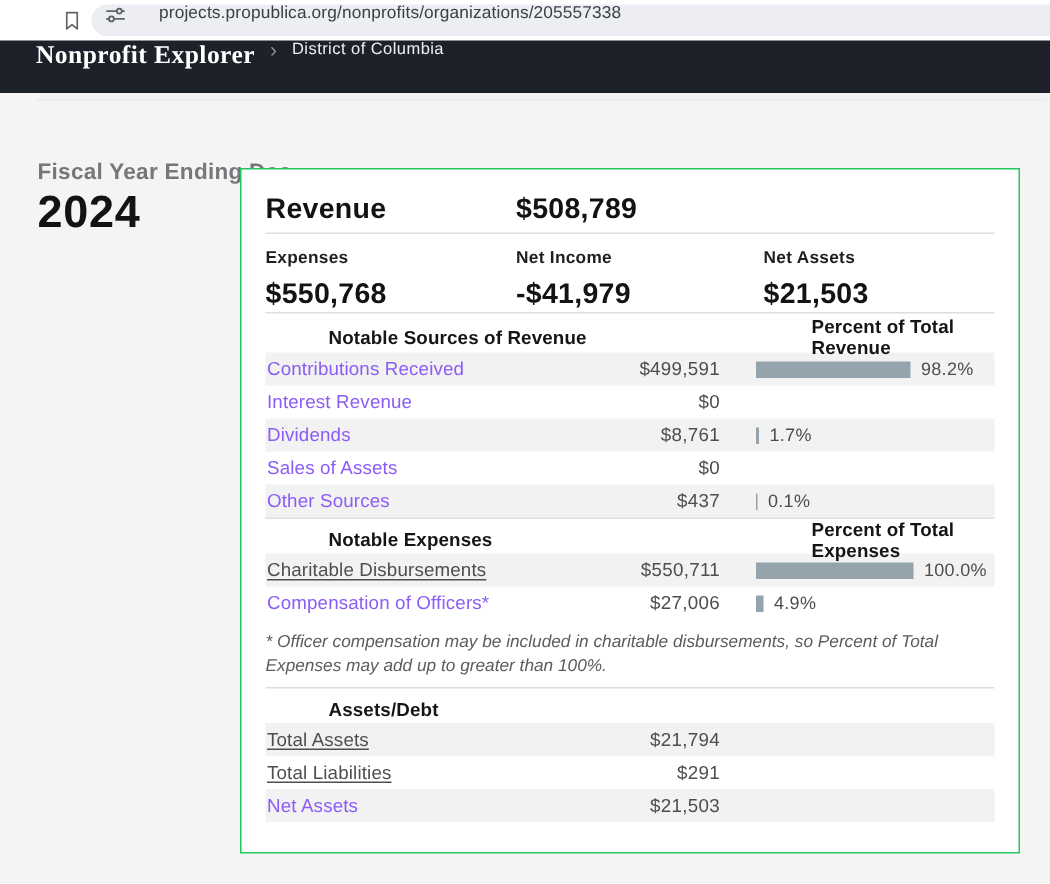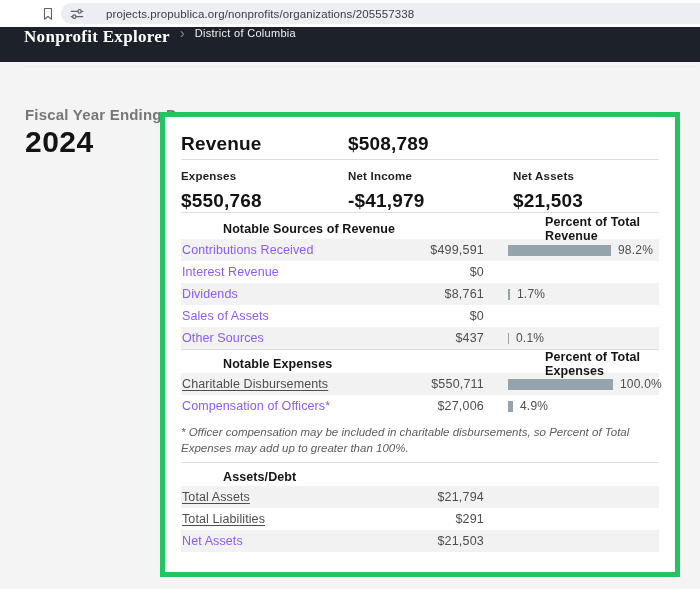--- a/index.html
+++ b/index.html
@@ -3,42 +3,42 @@
 <meta charset="utf-8">
 <style>
   html,body{margin:0;padding:0;background:#fff;}
   .screen{position:relative;width:700px;height:589px;overflow:hidden;background:#fff;
     font-family:"Liberation Sans",sans-serif;-webkit-font-smoothing:antialiased;}
 
   
   .browser-bar{height:27px;background:#fff;display:flex;align-items:center;}
   .bm-icon{margin-left:41px;flex:0 0 auto;display:flex;}
   .url-pill{margin-left:6px;flex:1;height:21px;background:var(--pill,#eceef3);
-    border-radius:11px 0 0 11px;display:flex;align-items:center;padding-left:9px;min-width:0;}
+    border-radius:11px 0 0 11px;display:flex;align-items:flex-start;padding-left:9px;min-width:0;}
   .tune-icon{flex:0 0 auto;display:flex;}
   .url-text{margin-left:22px;font-size:11.5px;color:#3c4043;letter-spacing:.1px;white-space:nowrap;}
 
   
   .site-header{height:35px;background:var(--header-bg,#1d2129);display:flex;
     padding-left:24px;gap:10px;}
   .brand{font-family:"Liberation Serif",serif;font-weight:700;font-size:17px;color:#fff;letter-spacing:.3px;cursor:pointer;}
   .chev{color:#8b9097;font-size:14px;line-height:1;margin-top:-1px;}
   .crumb{color:#eef0f2;font-size:11px;letter-spacing:.3px;cursor:pointer;}
 
   
   .page{position:relative;height:527px;background:var(--page-bg,#f4f4f5);}
   .page-topline{position:absolute;top:4px;left:24px;right:3px;height:1px;background:#ebebed;}
 
   .fy{position:absolute;left:25px;top:44px;}
   .fy-label{font-size:15px;color:#76777a;letter-spacing:.2px;font-weight:bold;}
   .fy-year{font-size:30px;font-weight:800;color:#131313;letter-spacing:.5px;margin-top:2px;}
 
   
   .card{position:absolute;left:160px;top:50px;width:520px;box-sizing:border-box;
-    background:#fff;border:5px solid #22c55e;padding:12px 16px 20px;}
+    background:#fff;border:1px solid #22c55e;padding:12px 16px 20px;}
 
   .rev-row{display:grid;grid-template-columns:167px 1fr;align-items:center;height:30px;}
   .rev-title,.rev-value{font-size:19px;font-weight:800;color:#131313;letter-spacing:.2px;}
 
   hr.div{border:none;border-top:1px solid #dedede;margin:0;}
   .hr1{margin-top:0px;} .hr2{margin-top:13px;} .hr3{margin-top:7px;} .hr4{margin-top:6px;}
 
   .stats-row{display:grid;grid-template-columns:167px 165px 1fr;margin-top:10px;}
   .stat-label{font-size:11.5px;font-weight:700;color:#1f1f1f;letter-spacing:.2px;}
   .stat-value{font-size:19px;font-weight:800;color:#131313;margin-top:8px;letter-spacing:.2px;}

